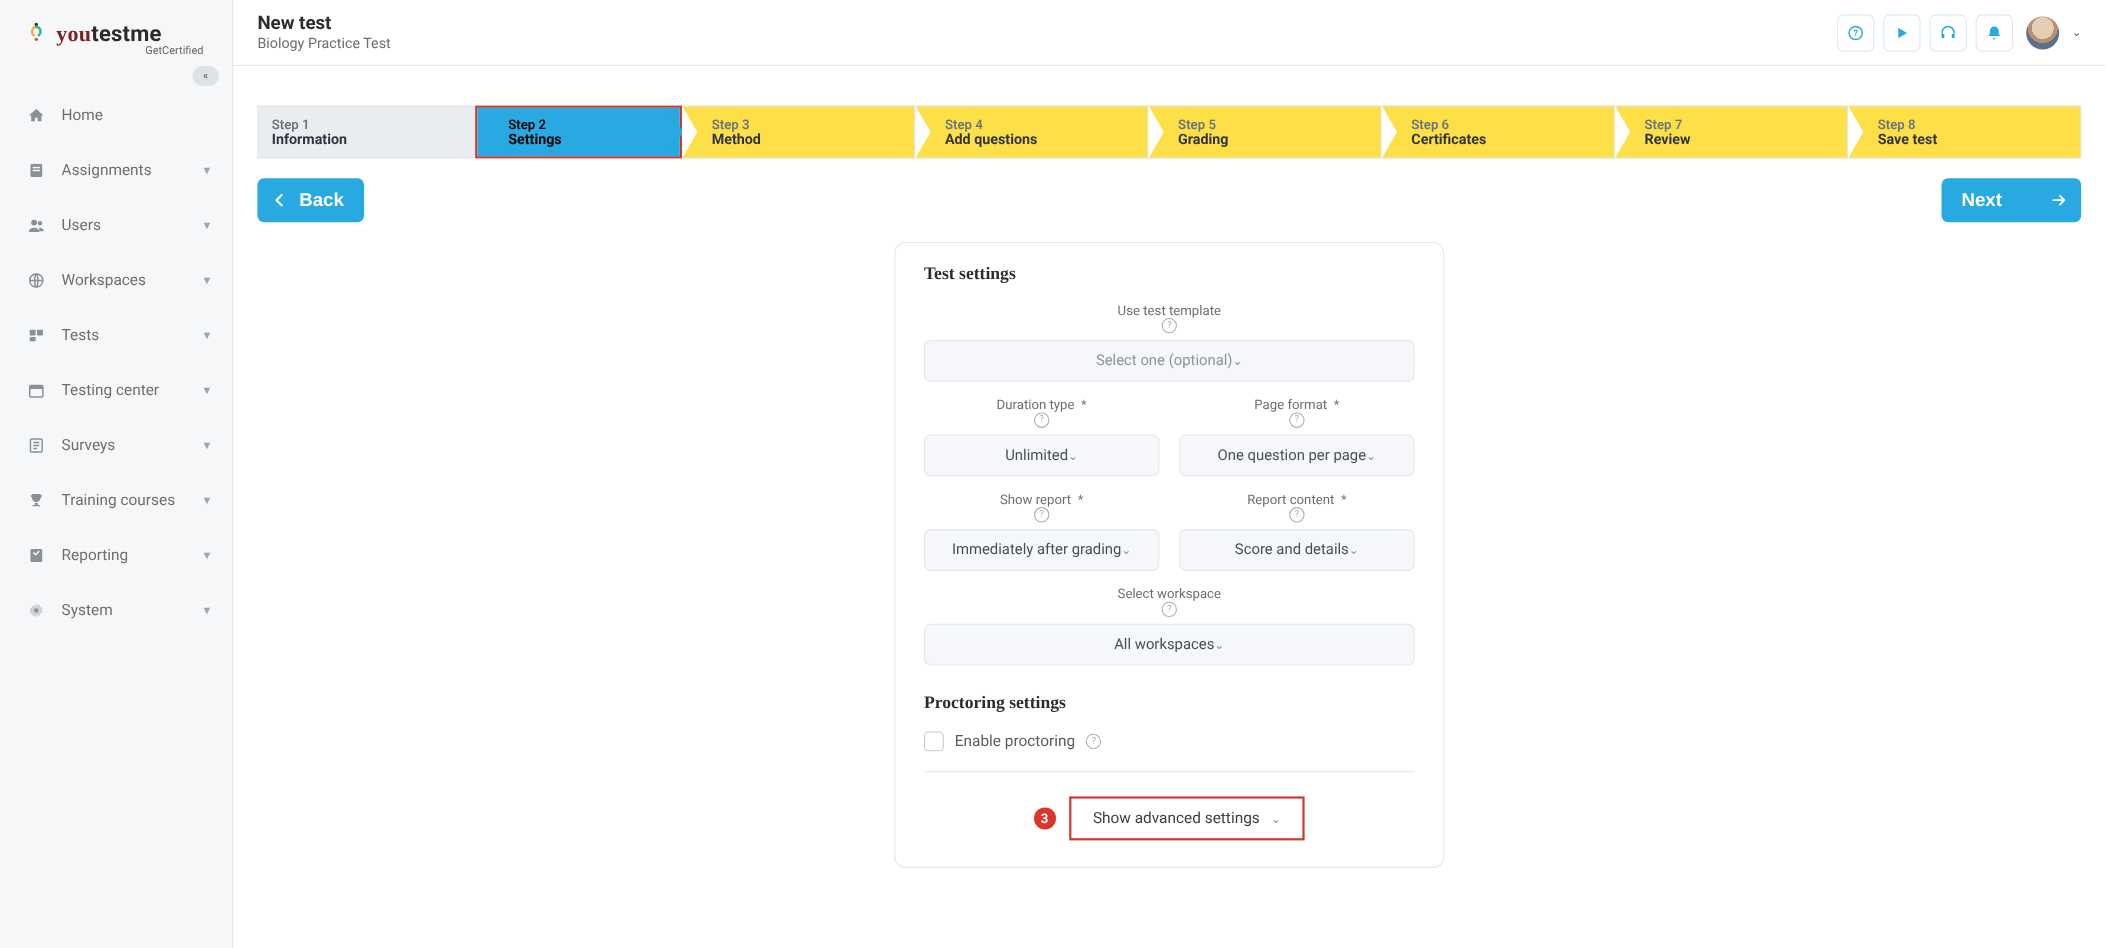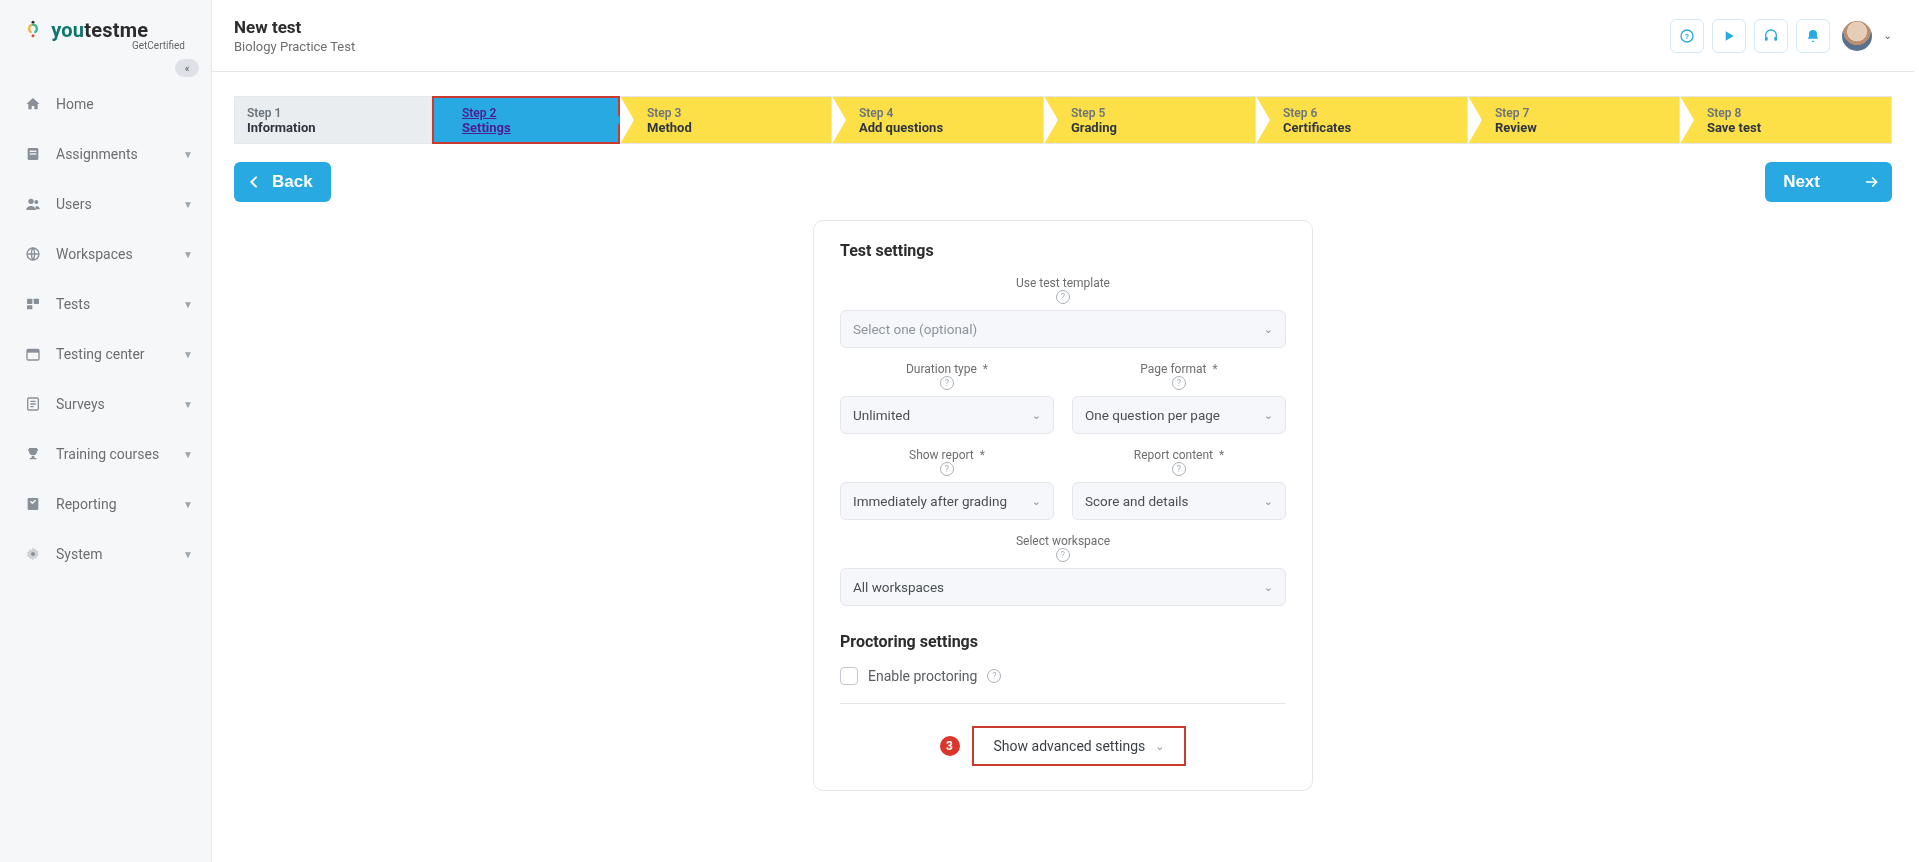--- a/index.html
+++ b/index.html
@@ -40,21 +40,21 @@
   }
   .logo-wrap {
     padding: 4px 24px 28px;
     position: relative;
   }
   .logo-main {
     font-size: 20px;
     font-weight: 700;
     letter-spacing: 0.2px;
   }
-  .logo-main .you { color: #0f766e; }
+  .logo-main .you { color: #7f1d1d; font-family: Liberation Serif, serif; }
   .logo-main .test  { color: #2b2b2b; }
   .logo-main .me  { color: #2b2b2b; }
   .logo-sub {
     font-size: 10px;
     color: #666;
     text-align: right;
     margin-top: -2px;
     padding-right: 2px;
   }
   .collapse-pill {
@@ -83,21 +83,21 @@
   }
   .nav-item .label { flex: 1 1 auto; font-size: 14px; }
   .nav-item .caret {
     color: #9da5ad; font-size: 10px;
   }
 
   
   .header {
     position: absolute;
     left: 212px; top: 0; right: 5px;
-    height: 72px;
+    height: 60px;
     border-bottom: 1px solid var(--border);
     display: flex; align-items: center;
     padding-left: 22px;
   }
   .header-title {
     display: flex; flex-direction: column;
   }
   .header-title .h1 { font-size: 17px; font-weight: 700; color: var(--text-dark); }
   .header-title .sub { font-size: 13px; color: var(--text-gray); margin-top: 2px; }
   .header-actions {
@@ -149,21 +149,21 @@
   .step .s-lab { font-size: 13px; color: #2f3540; font-weight: 700; }
   .step.active-wrap { border: 2px solid var(--highlight-red); padding: 0; background: transparent; }
   .step.active-wrap .inner {
     background: var(--brand-blue);
     height: 100%; width: 100%;
     display: flex; flex-direction: column; justify-content: center;
     padding-left: 28px;
     position: relative;
   }
   .step.active-wrap .s-num,
-  .step.active-wrap .s-lab { color: #4c1d95; text-decoration: underline; }
+  .step.active-wrap .s-lab { color: #000000; }
   
   .step.active-wrap .inner::after {
     content: '';
     position: absolute;
     right: -4px; top: 0;
     width: 0; height: 0;
     border-top: 22px solid transparent;
     border-bottom: 22px solid transparent;
     border-left: 18px solid var(--brand-blue);
   }
@@ -196,21 +196,21 @@
 
   
   .card {
     width: 500px;
     margin: 18px auto 0;
     border: 1px solid var(--border);
     border-radius: 10px;
     background: #fff;
     padding: 20px 26px 24px;
   }
-  .card h2 { font-size: 16px; font-weight: 700; margin: 0 0 16px; }
+  .card h2 { font-size: 16px; font-weight: 700; margin: 0 0 16px; font-family: Liberation Serif, serif; }
   .field-label {
     font-size: 12px; color: var(--text-gray);
     display: flex; align-items: center; justify-content: space-between;
     margin-bottom: 6px;
     flex-direction: column;
   }
   .field-label .req { color: #71787f; margin-left: 3px; }
   .help {
     width: 14px; height: 14px; border-radius: 50%;
     border: 1.3px solid #a9b0b8;
@@ -218,21 +218,21 @@
     display: inline-flex; justify-content: center; align-items: center;
     cursor: pointer;
     flex: 0 0 auto;
   }
   .select {
     width: 100%;
     height: 38px;
     background: var(--bg-input);
     border: 1px solid var(--border);
     border-radius: 6px;
-    display: flex; align-items: center; justify-content: space-between;
+    display: flex; align-items: center; justify-content: center;
     padding: 0 12px;
     color: #4a4f55;
     cursor: pointer;
     font-size: 13.5px;
   }
   .select.placeholder { color: #8d949c; }
   .chev { font-size: 11px; color: #8d949c; }
   .row2 { display: flex; gap: 18px; }
   .row2 > .col { flex: 1 1 0; }
   .section-gap { height: 14px; }

